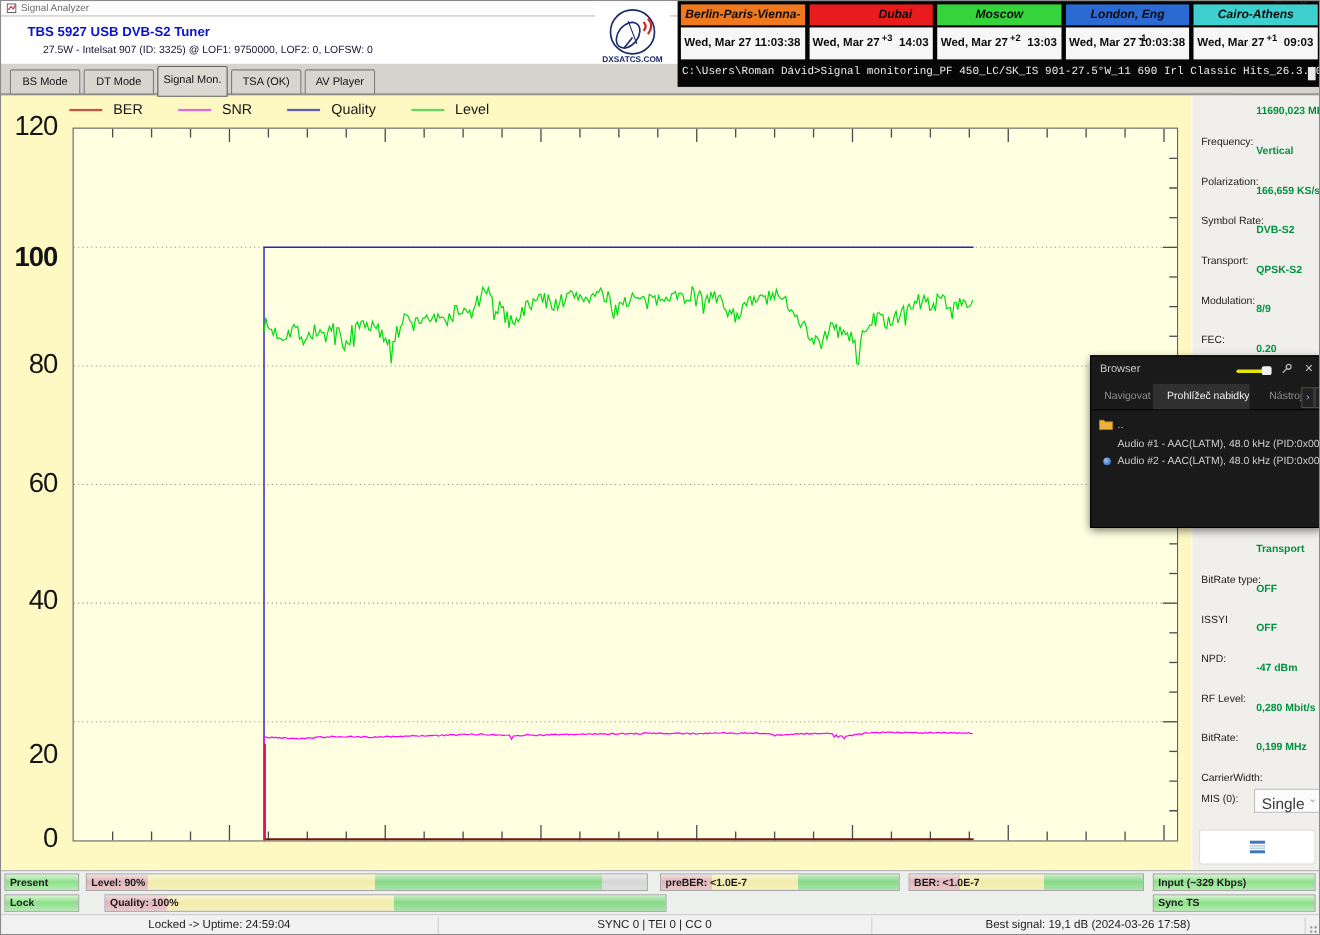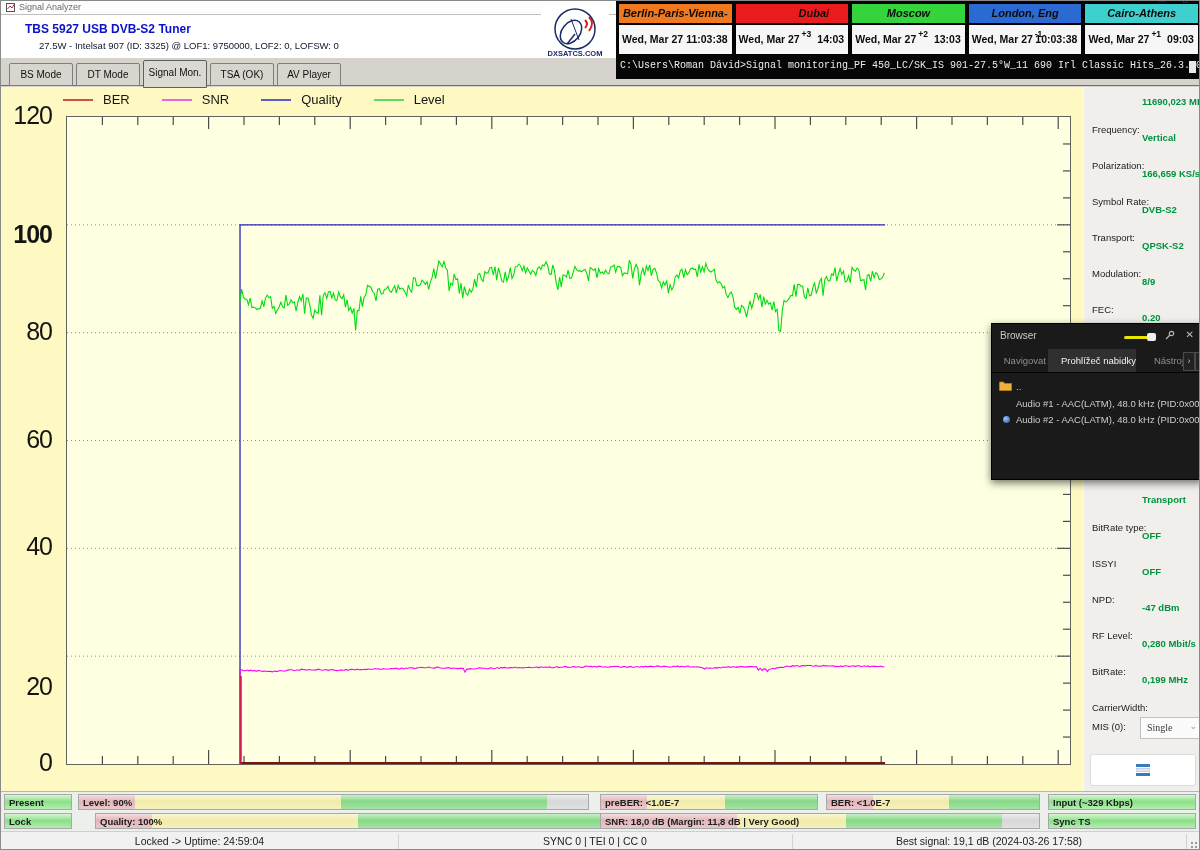--- a/index.html
+++ b/index.html
@@ -44,21 +44,21 @@
   .ylabels{position:absolute;left:0;top:29px;width:58px;height:647px;}
   .ylabels div{position:absolute;right:7px;width:50px;text-align:right;font-size:25px;color:#141414;letter-spacing:-1px;}
   
   .sidebar{position:absolute;left:1082px;top:86px;width:118px;height:704px;background:#f1efec;border-left:1px solid #fbfbfb;}
   .srow{position:absolute;left:8px;right:2px;height:14px;}
   .slabel{position:absolute;left:0;top:0;font-size:9.5px;color:#1a1a1a;margin-top:28px;}
   .svalue{position:absolute;left:50px;top:0;font-size:9.5px;font-weight:bold;color:var(--value-green);white-space:nowrap;}
   .misrow{position:absolute;left:8px;top:630px;right:4px;height:22px;}
   .mislabel{position:absolute;left:0;top:4px;font-size:9.5px;color:#1a1a1a;}
   .dropdown{position:absolute;left:48px;top:0;width:60px;height:20px;background:#fbfbfb;border:1px solid #c0c0c0;}
-  .dropdown .dval{position:absolute;left:6px;top:4px;font-size:10px;color:#3a3a3a;font-family:Liberation Serif, serif;}
+  .dropdown .dval{position:absolute;left:6px;top:4px;font-size:14px;color:#3a3a3a;}
   .dropdown .chev{position:absolute;right:4px;top:3px;font-size:9px;color:#999;}
   .sidebtn{position:absolute;left:6px;right:6px;top:667px;height:30px;background:#ffffff;border:1px solid #dcdcdc;
            border-radius:3px;display:flex;align-items:center;justify-content:center;}
   
   .popup{position:absolute;left:990px;top:322px;width:210px;height:155px;background:#1a1a1a;border:1px solid #000;
          box-shadow:0 3px 8px rgba(0,0,0,.55);z-index:5;color:#cfcfcf;}
   .popup .ptitle{position:absolute;left:8px;top:6px;font-size:10px;color:#c9c9c9;}
   .popup .slider{position:absolute;right:50px;top:12px;width:28px;height:3px;background:#e6e600;border-radius:2px;}
   .popup .knob{position:absolute;right:46px;top:9px;width:9px;height:8px;background:#efefef;border-radius:2px;}
   .popup .pin{position:absolute;right:27px;top:6px;width:10px;height:10px;}
@@ -405,24 +405,20 @@
     <div class="mbox green" style="left:1047px;top:2px;width:148px">
         <span class="mtext">Input (~329 Kbps)</span>
       </div>
     <div class="mbox green" style="left:3px;top:21px;width:68px">
         <span class="mtext">Lock</span>
       </div>
     <div class="mbox" style="left: 94px; top: 21px; width: 511px; background: linear-gradient(to right, rgb(226, 182, 185) 0%, rgb(226, 182, 185) 11%, rgb(241, 236, 169) 11%, rgb(241, 236, 169) 51.5%, rgb(136, 217, 136) 51.5%, rgb(136, 217, 136) 100%);">
         <span class="sheen"></span>
         <span class="mtext">Quality: 100%</span>
       </div>
-    <div class="mbox" style="left: 599px; top: 21px; width: 440px; background: linear-gradient(to right, rgb(226, 182, 185) 0%, rgb(226, 182, 185) 31%, rgb(241, 236, 169) 31%, rgb(241, 236, 169) 56%, rgb(136, 217, 136) 56%, rgb(136, 217, 136) 91.5%, rgb(215, 215, 215) 91.5%, rgb(215, 215, 215) 100%);">
-        <span class="sheen"></span>
-        <span class="mtext">SNR: 18,0 dB (Margin: 11,8 dB | Very Good)</span>
-      </div>
     <div class="mbox green" style="left:1047px;top:21px;width:148px">
         <span class="mtext">Sync TS</span>
       </div>
   </div>
 
   <div class="statusbar">
     <span class="ssec" style="left:0;width:397px">Locked -&gt; Uptime: 24:59:04</span>
     <span class="ssec" style="left:397px;width:394px">SYNC 0 | TEI 0 | CC 0</span>
     <span class="ssec" style="left:791px;width:394px">Best signal: 19,1 dB (2024-03-26 17:58)</span>
     <span class="sdiv" style="left:397px"></span>

